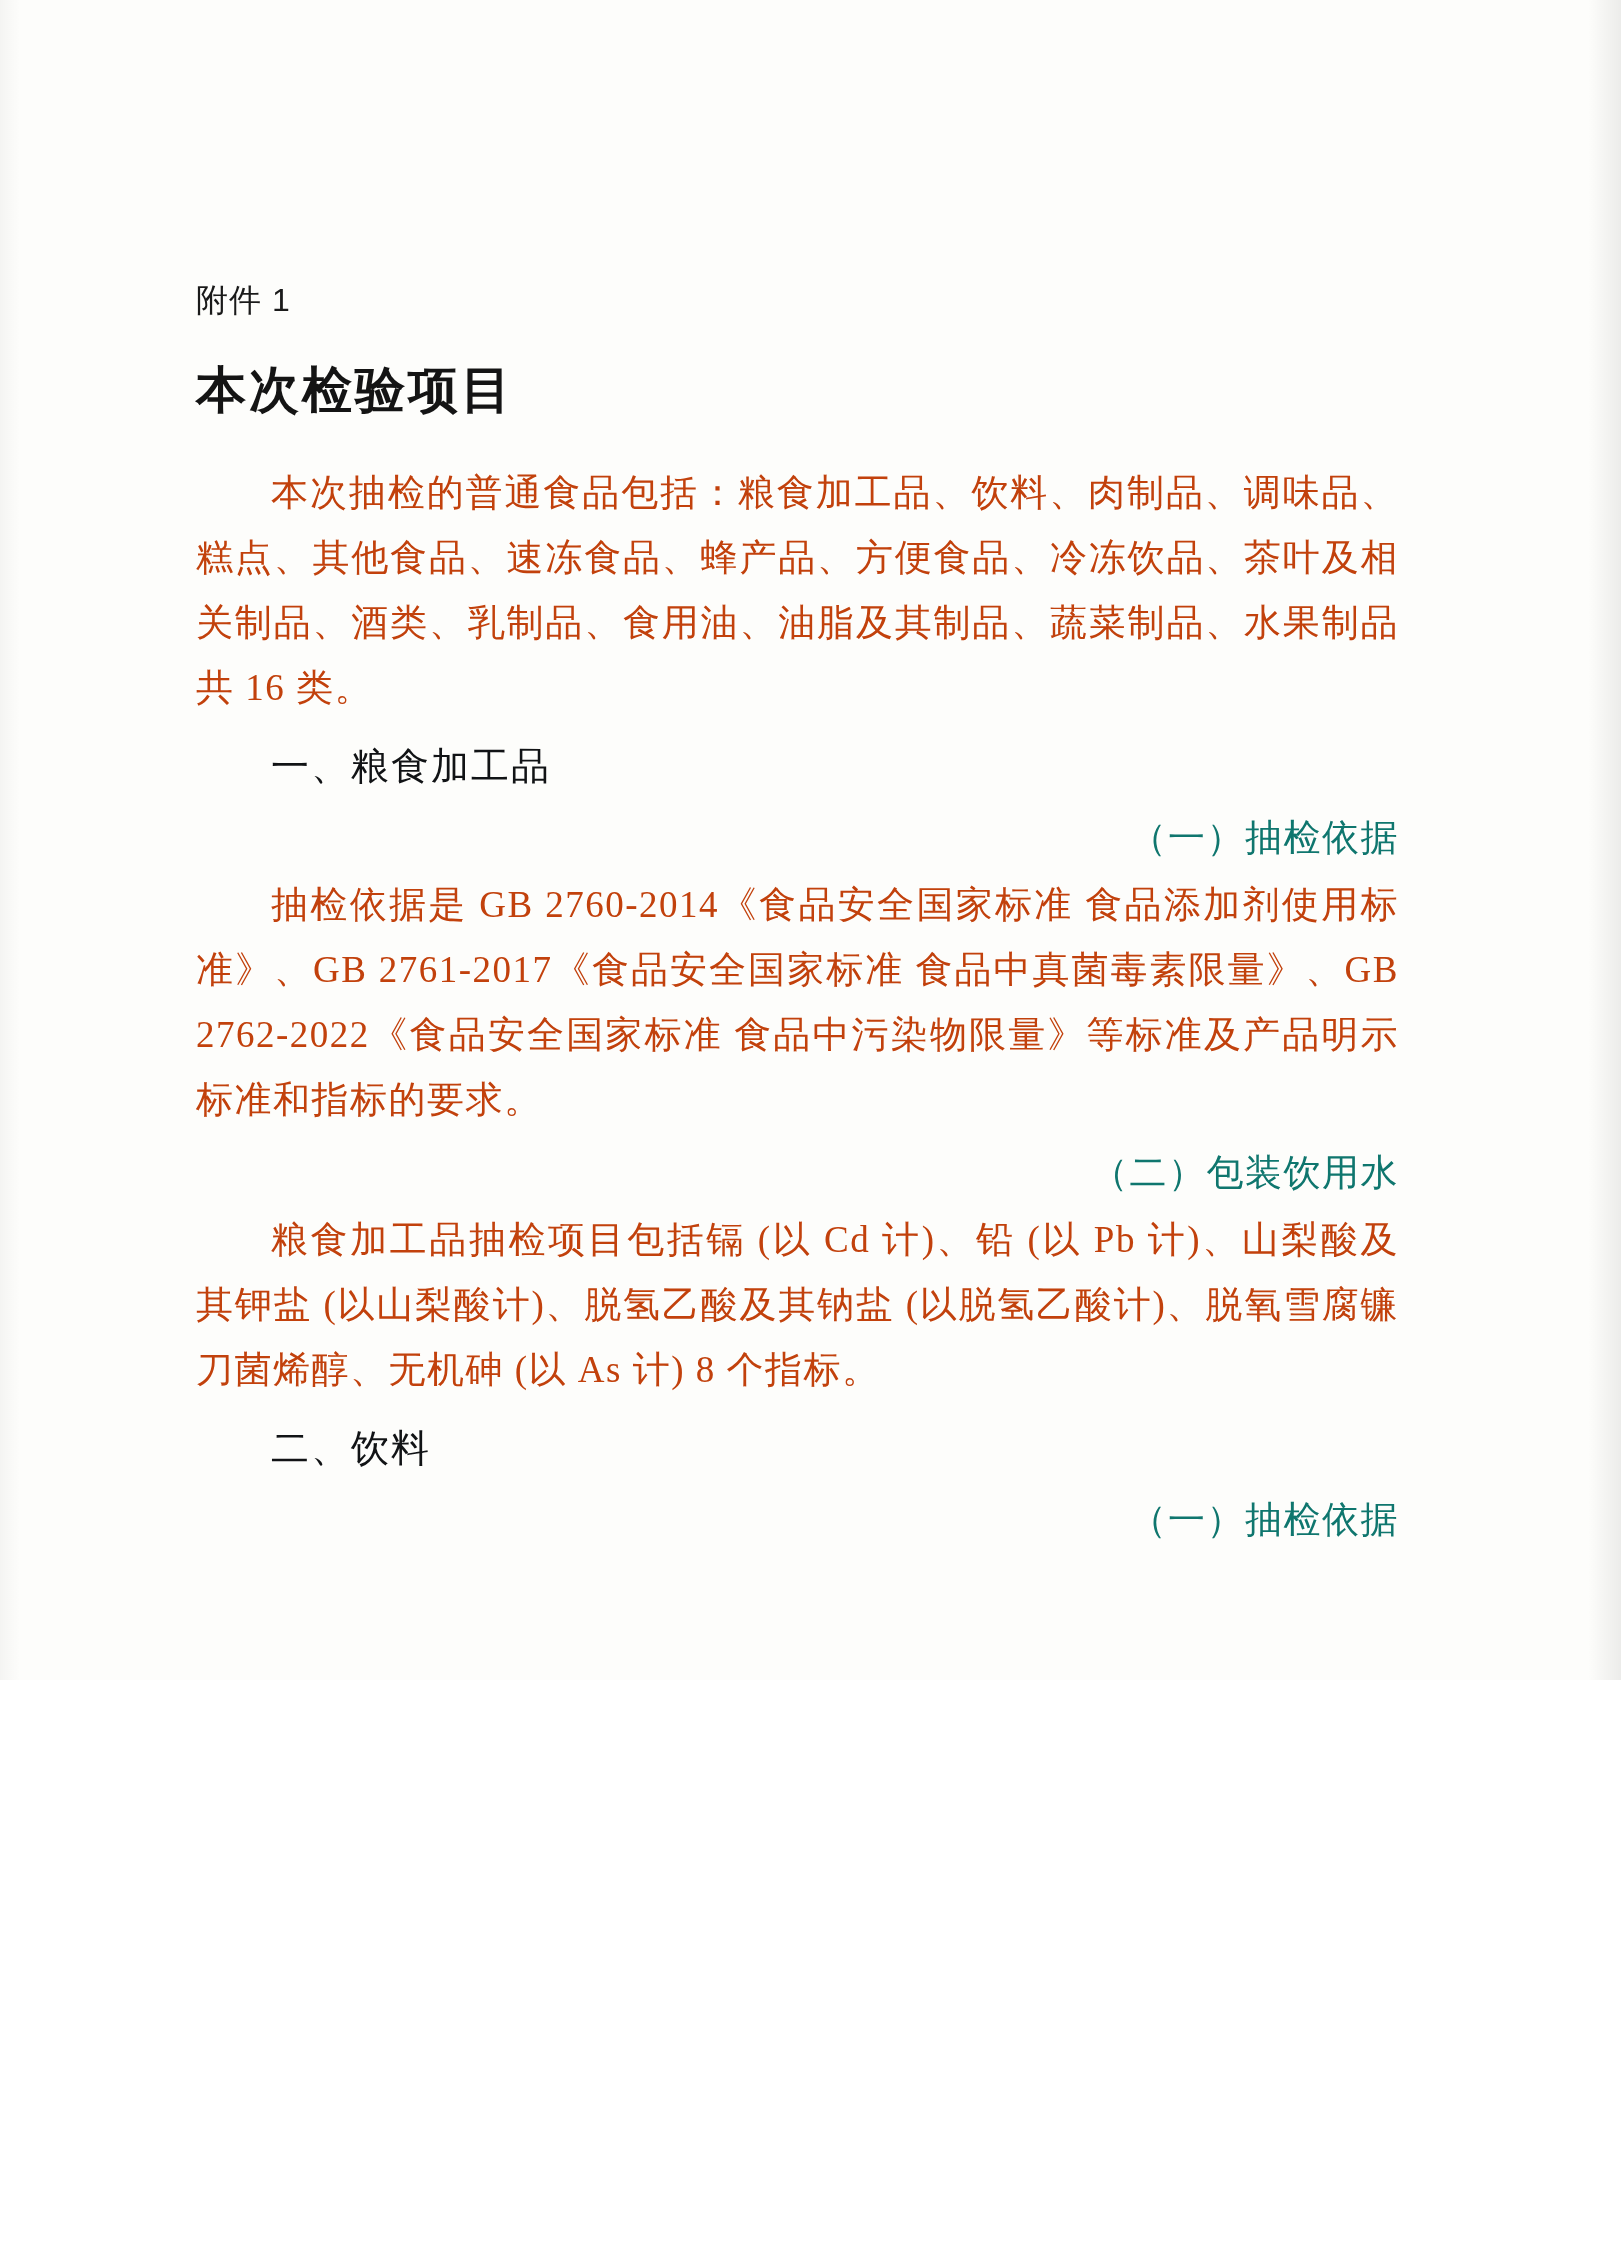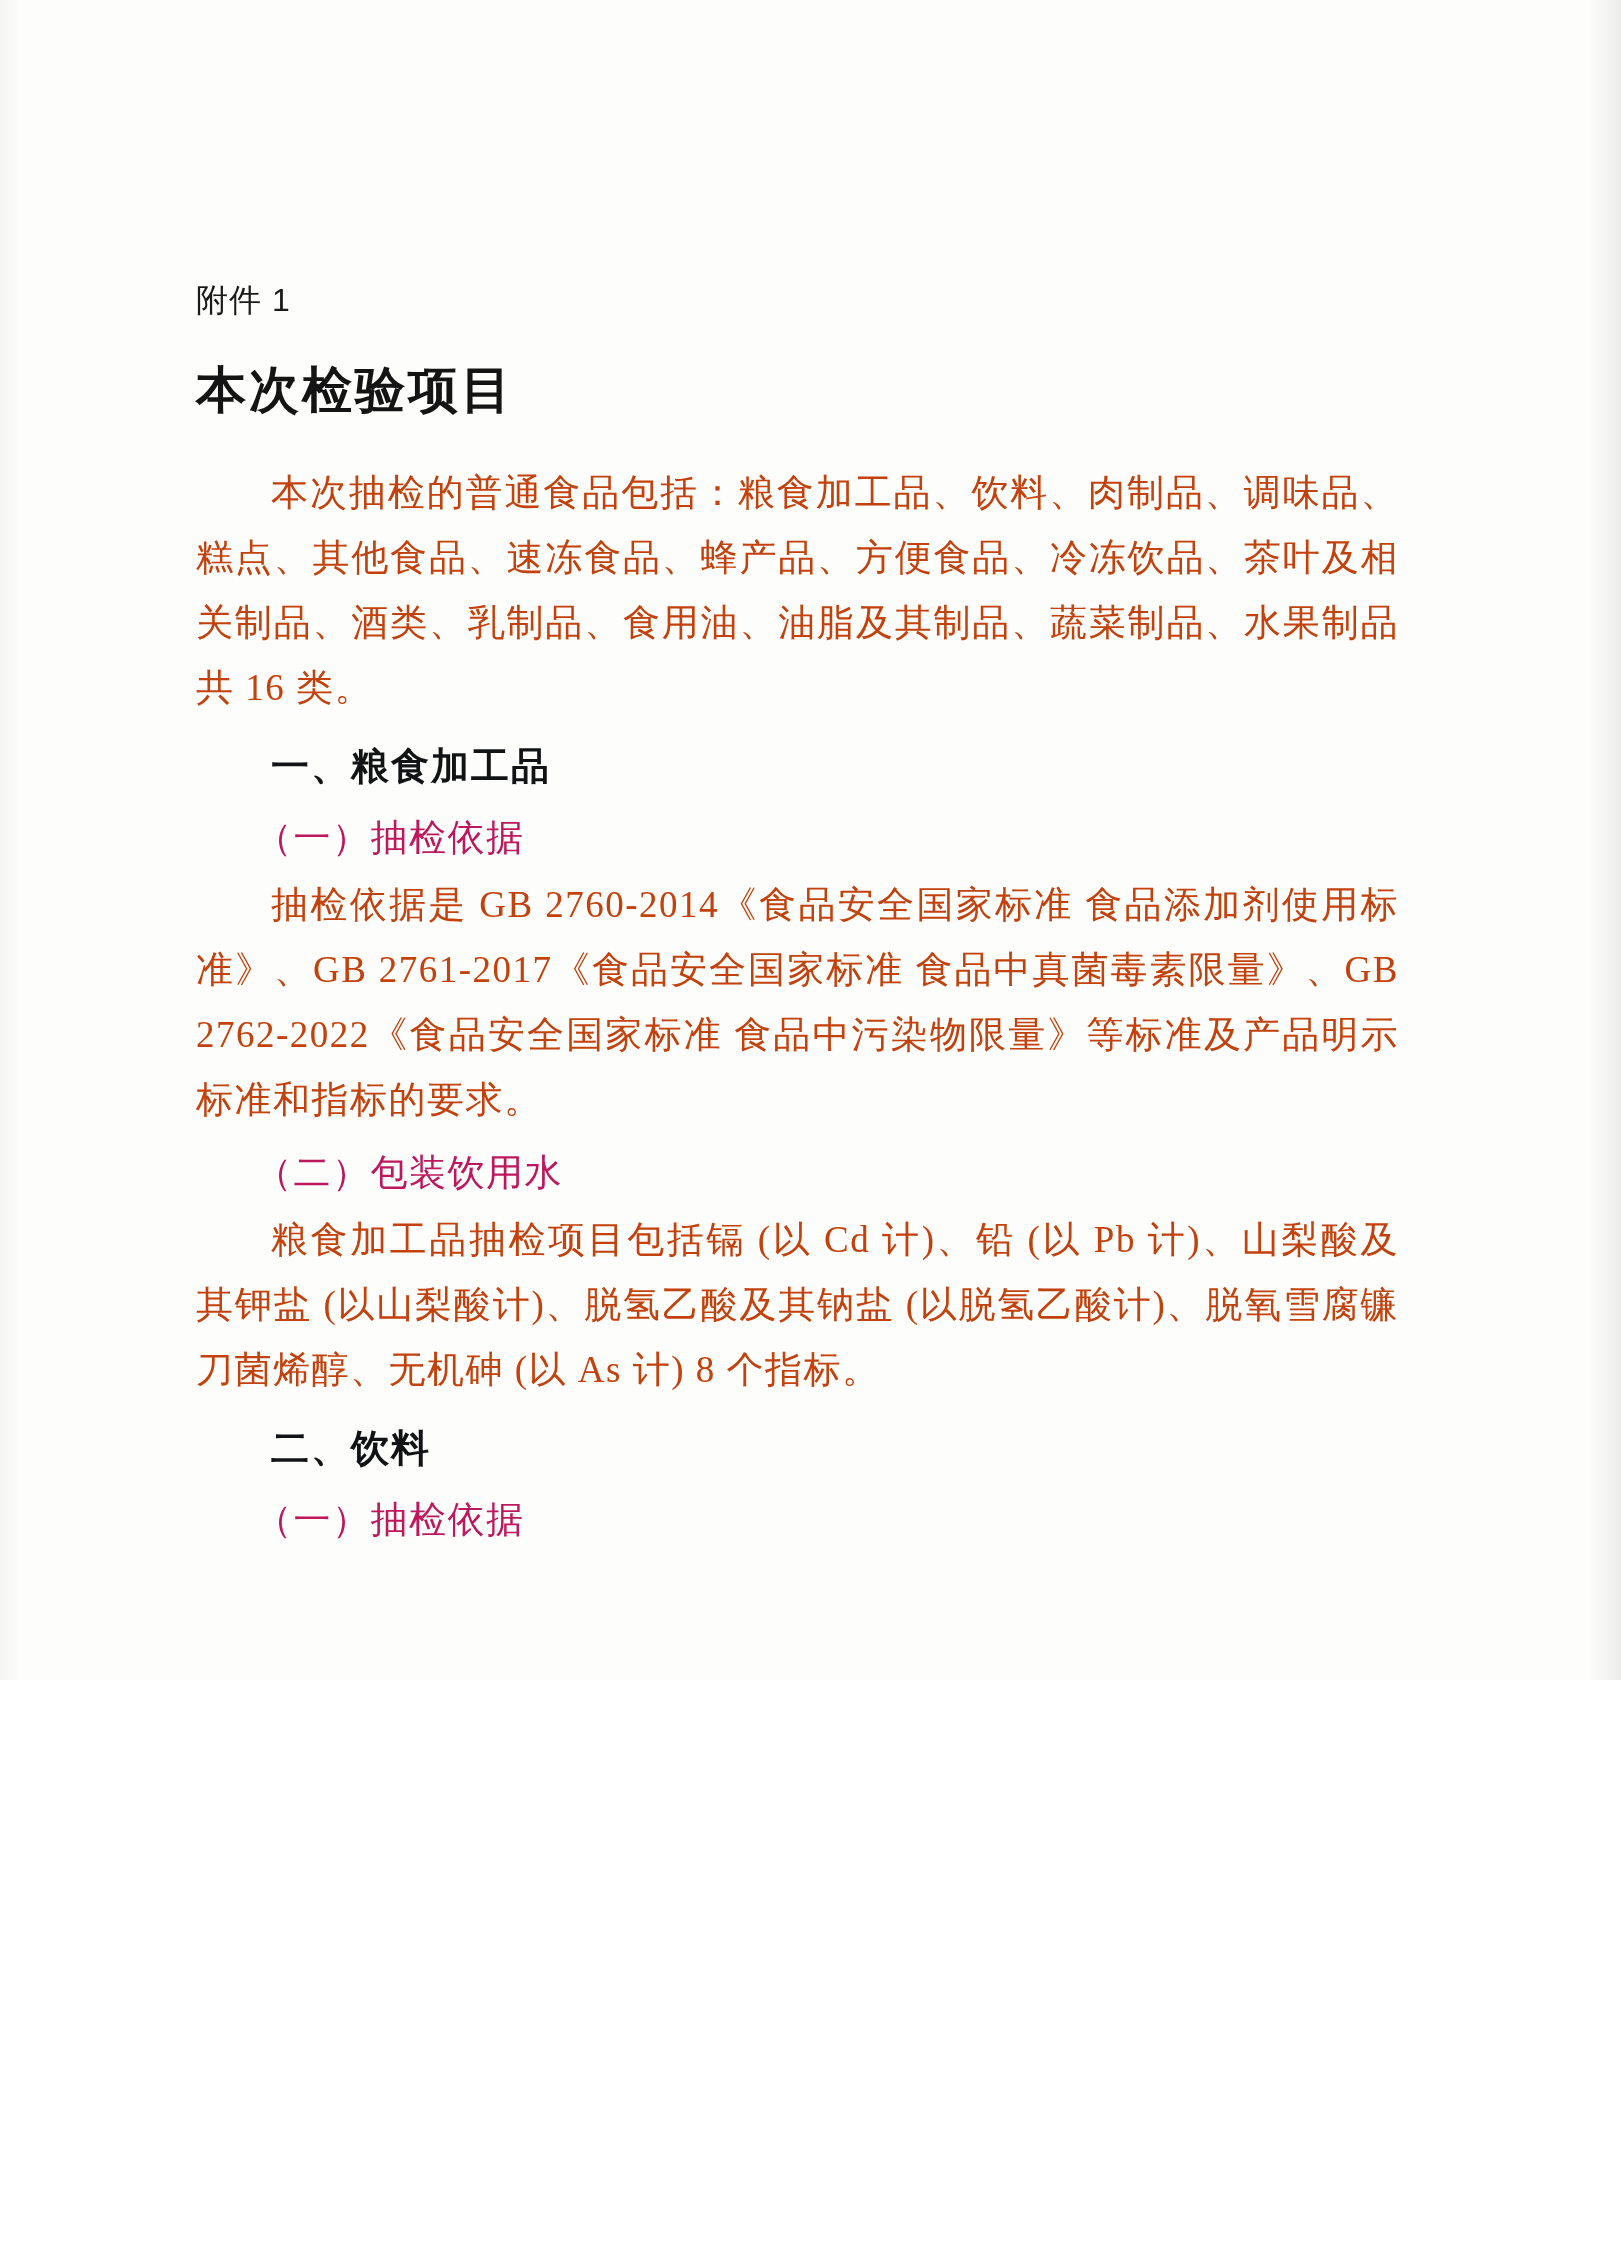--- a/index.html
+++ b/index.html
@@ -60,37 +60,38 @@
     line-height: 65px;
     color: #c2410c;
     margin: 0 0 8px 0;
     text-align: justify;
     text-justify: inter-ideograph;
     text-indent: 75px;
     letter-spacing: 1.5px;
   }
   h2.section-heading {
     font-family: "Liberation Sans", sans-serif;
-    font-weight: bold;
+    font-weight: normal;
     font-size: 38px;
     line-height: 65px;
     color: #111315;
     margin: 14px 0 4px 0;
     text-indent: 75px;
     letter-spacing: 2px;
   }
   h3.sub-heading {
     font-family: "Liberation Serif", serif;
     font-size: 37px;
     line-height: 65px;
-    color: #be185d;
+    color: #0f766e;
     font-weight: normal;
     margin: 6px 0 2px 0;
     text-indent: 59px;
     letter-spacing: 1.5px;
+    text-align: right;
   }
   .page-number {
     position: absolute;
     left: 0;
     right: 0;
     top: 2016px;
     text-align: center;
     font-family: "Liberation Serif", serif;
     font-size: 34px;
     color: #1a1a1a;

